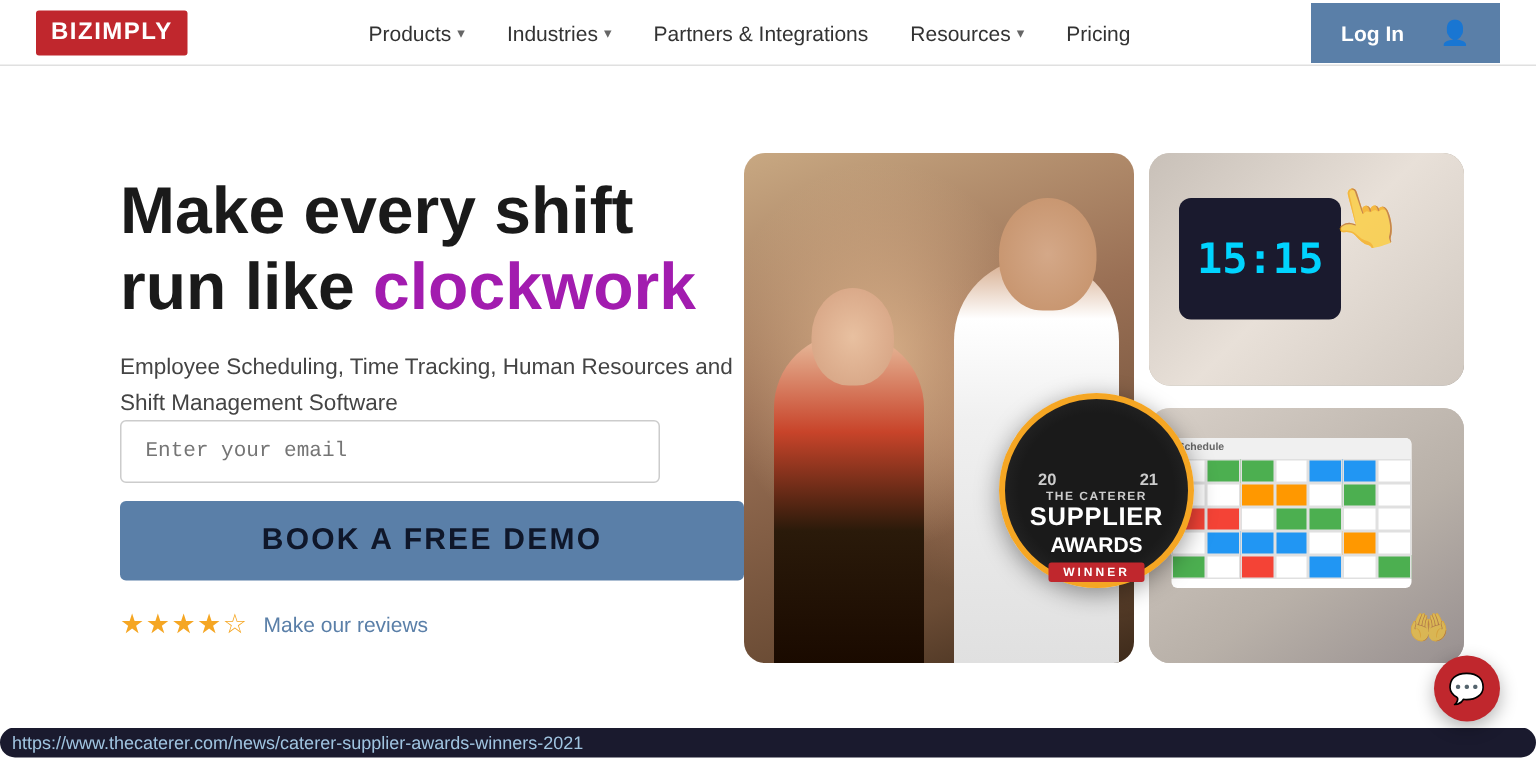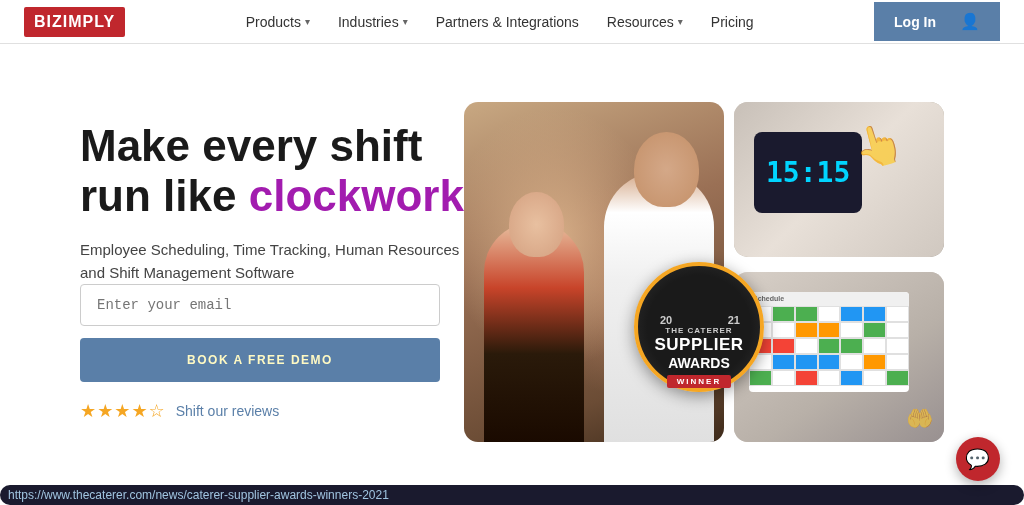--- a/index.html
+++ b/index.html
@@ -38,22 +38,22 @@
     .hero-heading { font-size: 44px; font-weight: 800; color: #1a1a1a; line-height: 1.15; margin-bottom: 16px; }
     .hero-heading .highlight { color: #a21caf; }
     .hero-subtext { font-size: 15px; color: #444; line-height: 1.55; }
     .email-input {
       width: 360px; padding: 12px 16px; border: 1px solid #ccc;
       border-radius: 4px; font-size: 14px; color: #999; margin-bottom: 12px;
       display: block;
       font-family: Liberation Mono, monospace;
     }
     .cta-button {
-      width: 360px; background: #5a7fa8; color: #fef9c3; border: none;
-      padding: 15px; border-radius: 4px; font-size: 12px; font-weight: 700;
+      width: 416px; background: #5a7fa8; color: #0f172a; border: none;
+      padding: 15px; border-radius: 4px; font-size: 20px; font-weight: 700;
       letter-spacing: 1.5px; cursor: pointer; display: block;
     }
     .reviews { display: flex; align-items: center; gap: 10px; margin-top: 18px; }
     .stars { color: #f5a623; font-size: 18px; letter-spacing: 1px; }
     .reviews-link { font-size: 14px; color: #5a7fa8; cursor: pointer; text-decoration: none; }
 
     
     .hero-right {
       position: relative; width: 480px; height: 340px; flex-shrink: 0;
     }
@@ -209,21 +209,21 @@
     <h1 class="hero-heading">
       <span>Make every shift</span><br>
       <span>run like </span><span class="highlight">clockwork</span>
     </h1>
     <p class="hero-subtext">Employee Scheduling, Time Tracking, Human Resources and Shift Management Software</p>
     <input class="email-input" type="email" placeholder="Enter your email" style="">
     <button class="cta-button">BOOK A FREE DEMO</button>
 
     <div class="reviews">
       <span class="stars">★★★★☆</span>
-      <a class="reviews-link" href="#">Shift our reviews</a>
+      <a class="reviews-link" href="#">Make our reviews</a>
     </div>
   </div>
 
   <div class="hero-right">
 
     <div class="img-main">
       <div class="img-main-inner">
         <div class="person-male">
           <div class="face-male"></div>
         </div>

